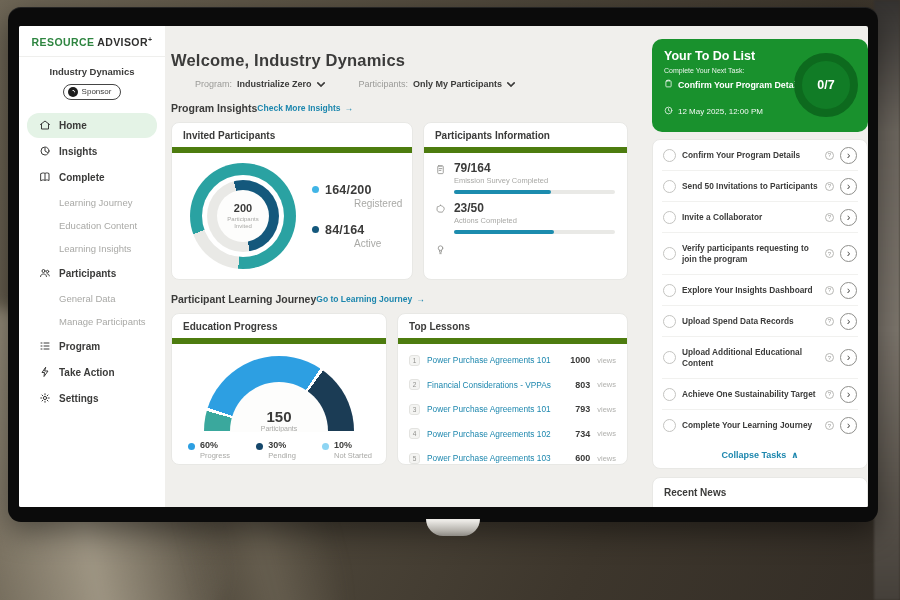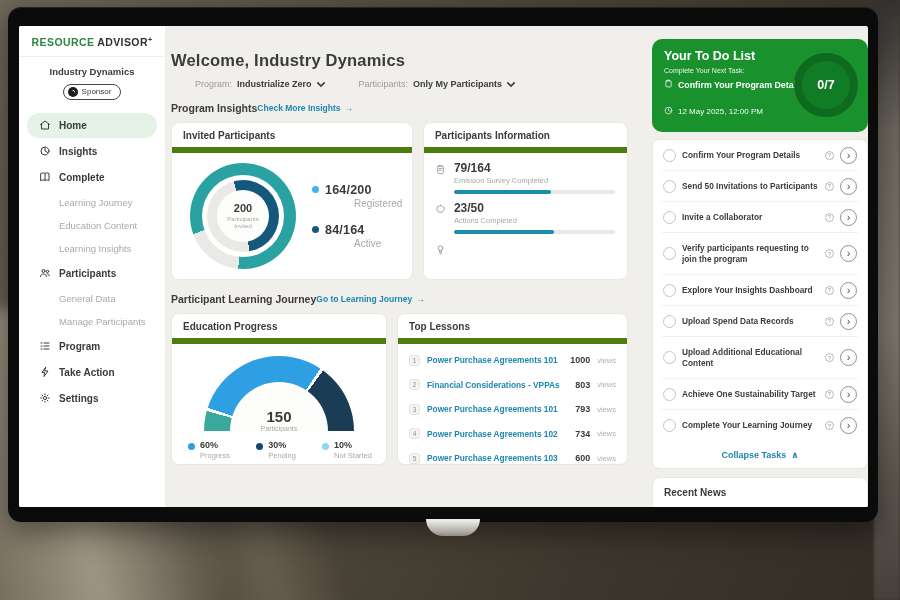--- a/index.html
+++ b/index.html
@@ -106,21 +106,21 @@
   .gl-item { display:flex; gap:5px; }
   .gl-val { font-size:9px; font-weight:bold; }
   .gl-lbl { font-size:7.5px; color:#a9a9a6; margin-top:1px; }
 
   
   .card-lessons { width:232px; height:152px; }
   .lessons-body { padding:4px 11px 0; }
   .lesson { display:flex; align-items:center; gap:7px; height:24.5px; }
   .lesson-rank { width:11px; height:11px; border-radius:3px; background:#f4f4f2; border:1px solid #e3e3e0;
     font-size:6.5px; color:#8f8f8c; display:flex; align-items:center; justify-content:center; }
-  .lesson-link { flex:1; font-size:8.3px; font-weight:bold; color:#1d87ae; cursor:pointer; white-space:nowrap; overflow:hidden; }
+  .lesson-link { flex:1; font-size:8.3px; font-weight:normal; color:#1d87ae; cursor:pointer; white-space:nowrap; overflow:hidden; }
   .lesson-views { font-size:9px; font-weight:bold; }
   .lesson-views-sfx { font-size:7.5px; color:#b0b0ad; font-weight:normal; }
 
   
   .right-col { width:236px; min-width:236px; padding:13px 0 0 20px; }
   .todo-card { width:216px; height:93px; background:#19912d; border-radius:10px; color:#fff;
     position:relative; padding:10px 12px; }
   .todo-title { font-size:12.5px; font-weight:bold; }
   .todo-sub { font-size:7px; margin-top:4px; opacity:.9; }
   .todo-next { display:flex; gap:5px; align-items:center; margin-top:5px; font-size:8.8px; font-weight:bold; }

